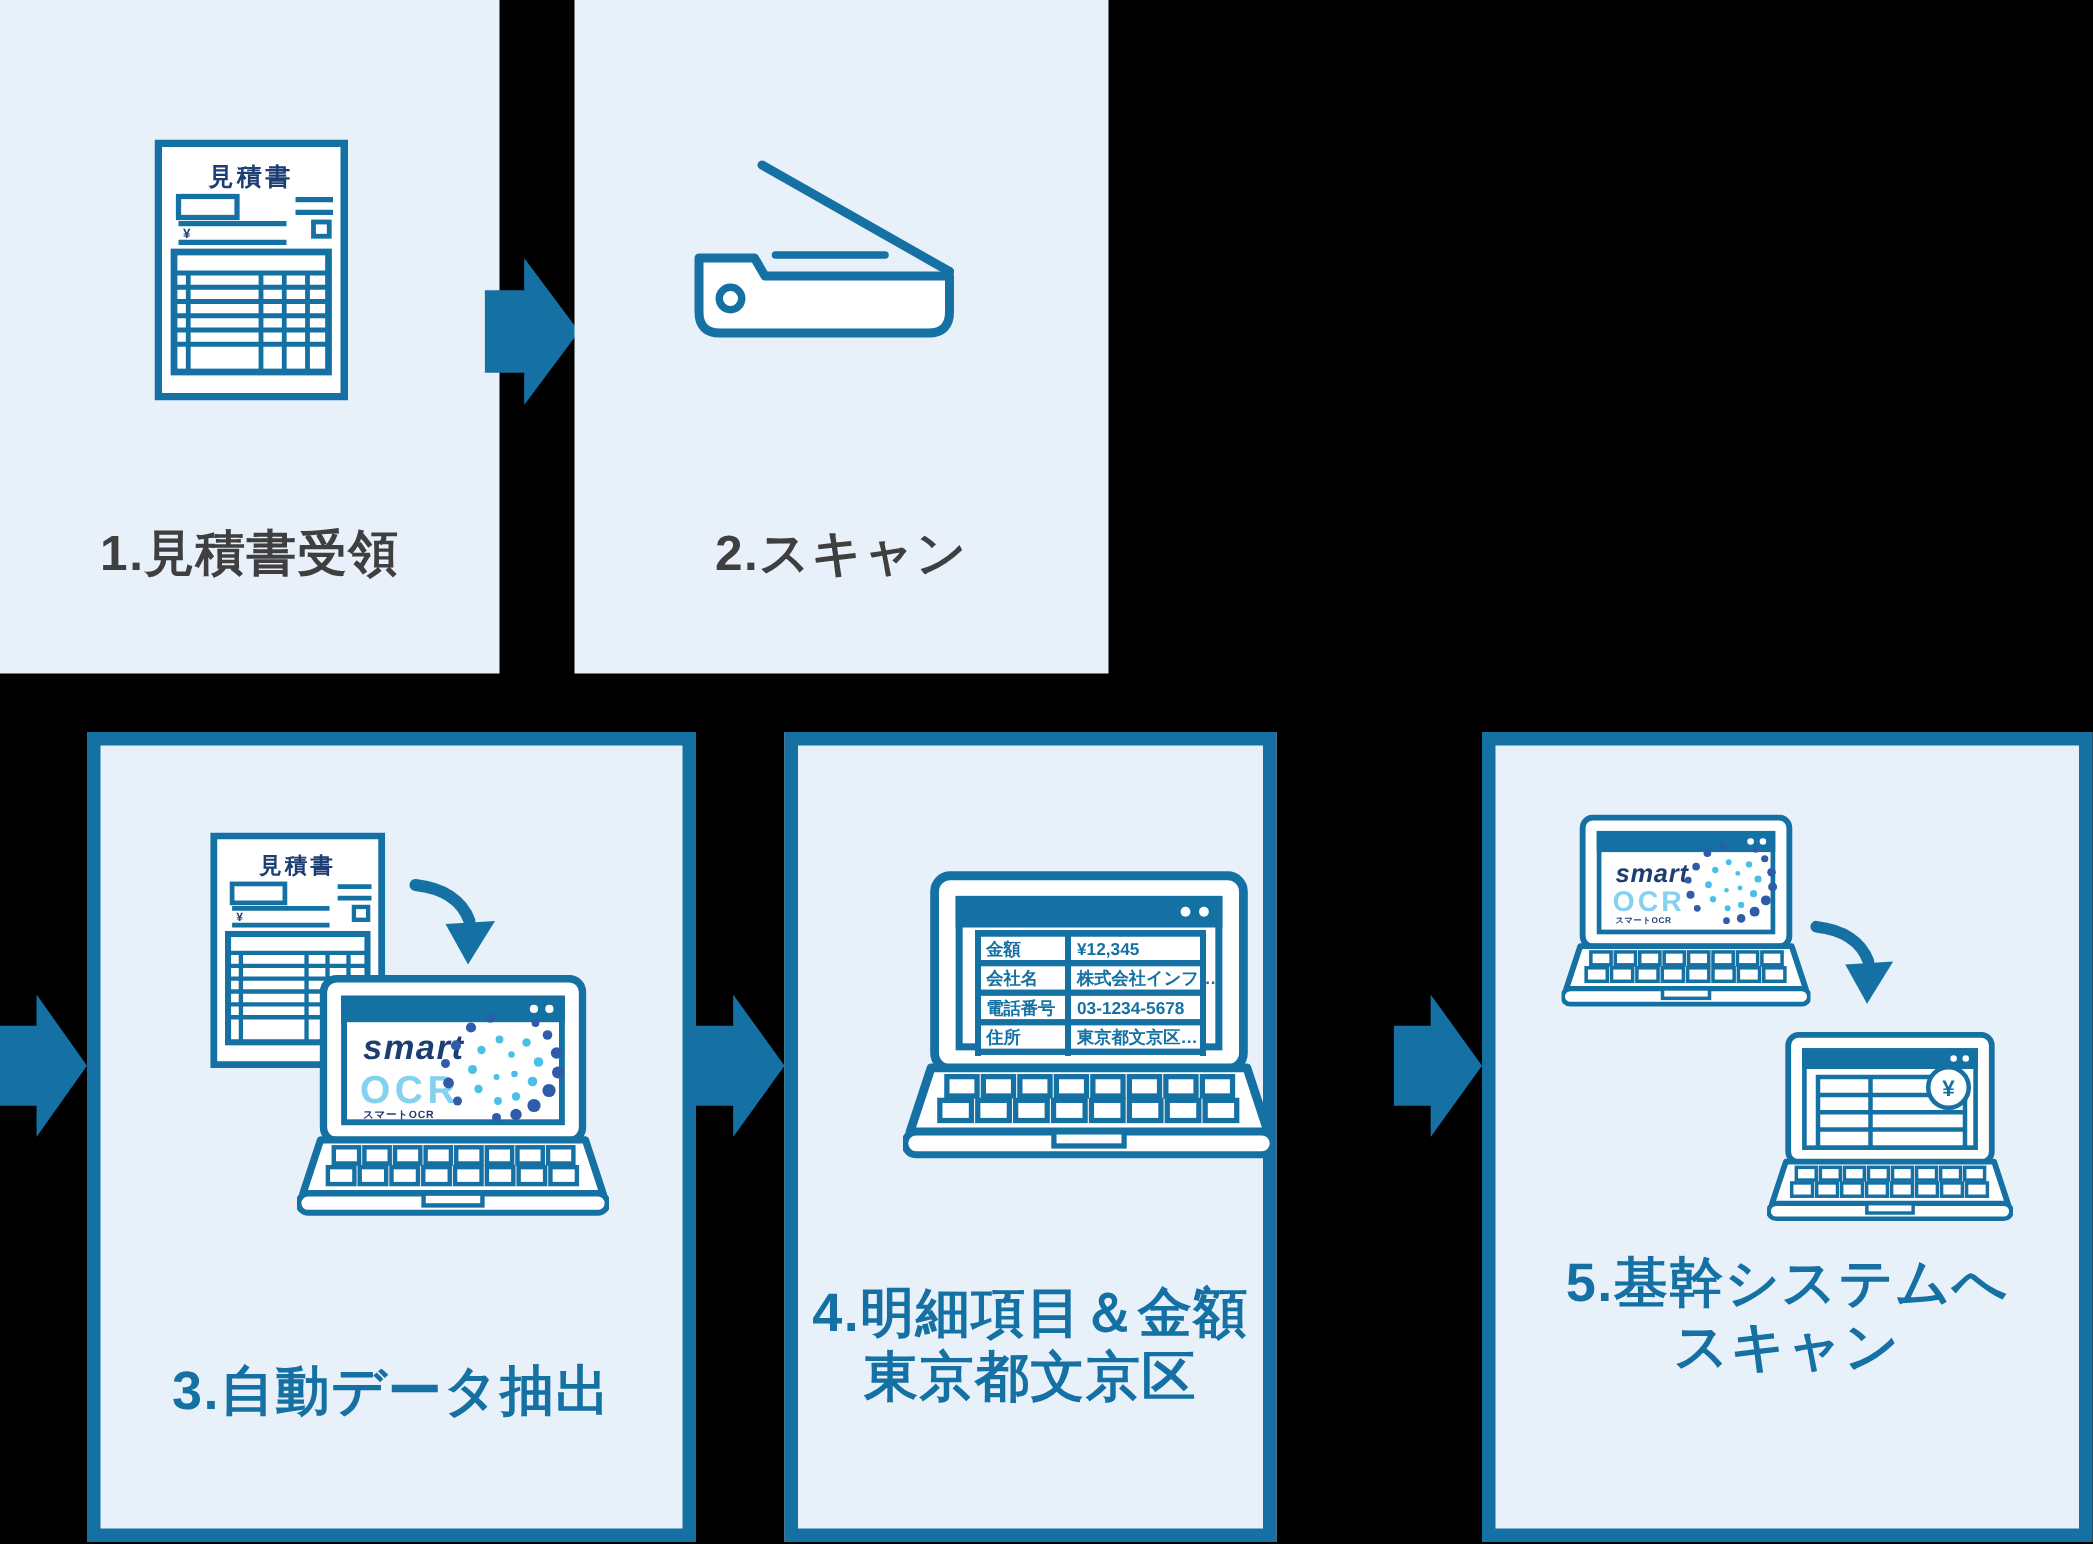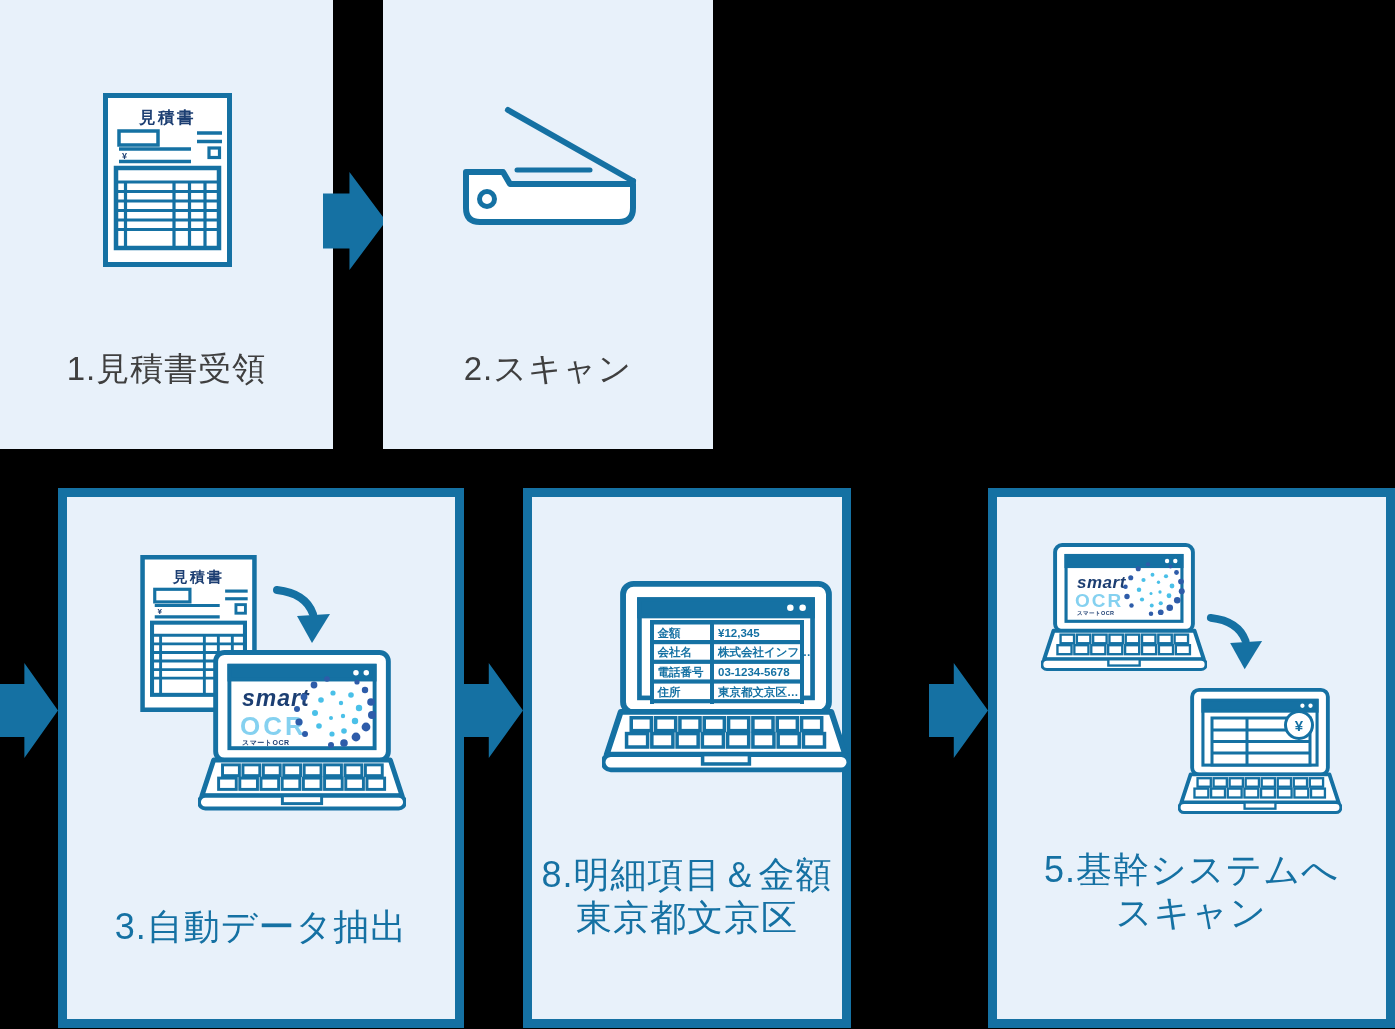--- a/index.html
+++ b/index.html
@@ -14,21 +14,21 @@
   }
   .panel{position:absolute;background:var(--box-fill);}
   .bordered{border:9px solid var(--accent);box-sizing:border-box;}
   .abs{position:absolute;}
   .arrow{
     position:absolute;background:var(--accent);
     clip-path:polygon(0 22%,42% 22%,42% 0,100% 50%,42% 100%,42% 78%,0 78%);
   }
   .step-label{
     position:absolute;left:0;right:0;text-align:center;
-    font-weight:400;white-space:nowrap;
+    font-weight:700;white-space:nowrap;
   }
   .top-label{font-size:33px;color:var(--top-label);letter-spacing:1px;}
   .bottom-label{font-size:36px;color:var(--accent);line-height:43px;letter-spacing:1px;}
   svg{display:block;overflow:visible;}
   .sk{stroke:var(--accent);}
   .fw{fill:#fff;}
   .fa{fill:var(--accent);}
   .fn{fill:none;}
   .fnavy{fill:var(--navy);}
   .flb{fill:var(--logo-light-blue);}
@@ -145,21 +145,21 @@
 
 <div class="panel" style="left:0;top:0;width:333px;height:449px">
   <svg class="abs" style="left:103px;top:93px" width="129" height="174">
     <use href="#doc-icon" width="129" height="174"></use>
   </svg>
   <div class="step-label top-label" style="top:347px">1.見積書受領</div>
 </div>
 
 <div class="arrow" style="left:323px;top:172px;width:63px;height:98px"></div>
 
-<div class="panel" style="left:383px;top:0;width:330px;height:449px">
+<div class="panel" style="left:383px;top:0;width:356px;height:449px">
   <svg class="abs" style="left:72px;top:100px" width="195" height="130" viewBox="0 0 195 130">
     <line x1="53" y1="10" x2="178" y2="81" class="sk" stroke-width="6" stroke-linecap="round"></line>
     <line x1="178" y1="81" x2="172" y2="95" class="sk" stroke-width="6" stroke-linecap="round"></line>
     <path d="M11,72 H48 L55,84 H178 V108 Q178,122 164,122 H25 Q11,122 11,108 Z" class="fw sk" stroke-width="6" stroke-linejoin="round"></path>
     <line x1="62" y1="70" x2="135" y2="70" class="sk" stroke-width="5" stroke-linecap="round"></line>
     <circle cx="32" cy="99" r="7.5" class="fw sk" stroke-width="5"></circle>
   </svg>
   <div class="step-label top-label" style="top:347px">2.スキャン</div>
 </div>
 
@@ -209,21 +209,21 @@
         <text x="55.5" y="76.2" class="t-cell">会社名</text>
         <text x="116" y="76.2" class="t-cell">株式会社インフ…</text>
         <text x="55.5" y="95.9" class="t-cell">電話番号</text>
         <text x="116" y="95.9" class="t-cell">03-1234-5678</text>
         <text x="55.5" y="115.6" class="t-cell">住所</text>
         <text x="116" y="115.6" class="t-cell">東京都文京区…</text>
       </g>
     </g>
   </svg>
   <div class="step-label bottom-label" style="top:356px">
-    <div>8.明細項目＆金額</div>
+    <div>4.明細項目＆金額</div>
     <div>東京都文京区</div>
   </div>
 </div>
 
 <div class="arrow" style="left:929px;top:663px;width:59px;height:95px"></div>
 
 <div class="panel bordered" style="left:988px;top:488px;width:407px;height:540px">
   <svg class="abs" style="left:44px;top:46px" width="166" height="130" viewBox="0 0 166 130">
     <use href="#laptop-frame" width="166" height="130"></use>
     <g>
@@ -243,17 +243,17 @@
       <line x1="34" y1="42" x2="132" y2="42" class="sk" stroke-width="3"></line>
       <line x1="34" y1="53.5" x2="132" y2="53.5" class="sk" stroke-width="3"></line>
       <line x1="34" y1="65" x2="132" y2="65" class="sk" stroke-width="3"></line>
       <line x1="69" y1="30" x2="69" y2="77" class="sk" stroke-width="3"></line>
     </g>
     <g>
       <circle cx="121" cy="37" r="13.5" class="fw sk" stroke-width="3"></circle>
       <text x="121" y="42.5" text-anchor="middle" class="fa t-coin">¥</text>
     </g>
   </svg>
-  <div class="step-label bottom-label" style="top:351px">
+  <div class="step-label bottom-label" style="top:336px">
     <div>5.基幹システムへ</div>
     <div>スキャン</div>
   </div>
 </div>
 
 </body></html>

